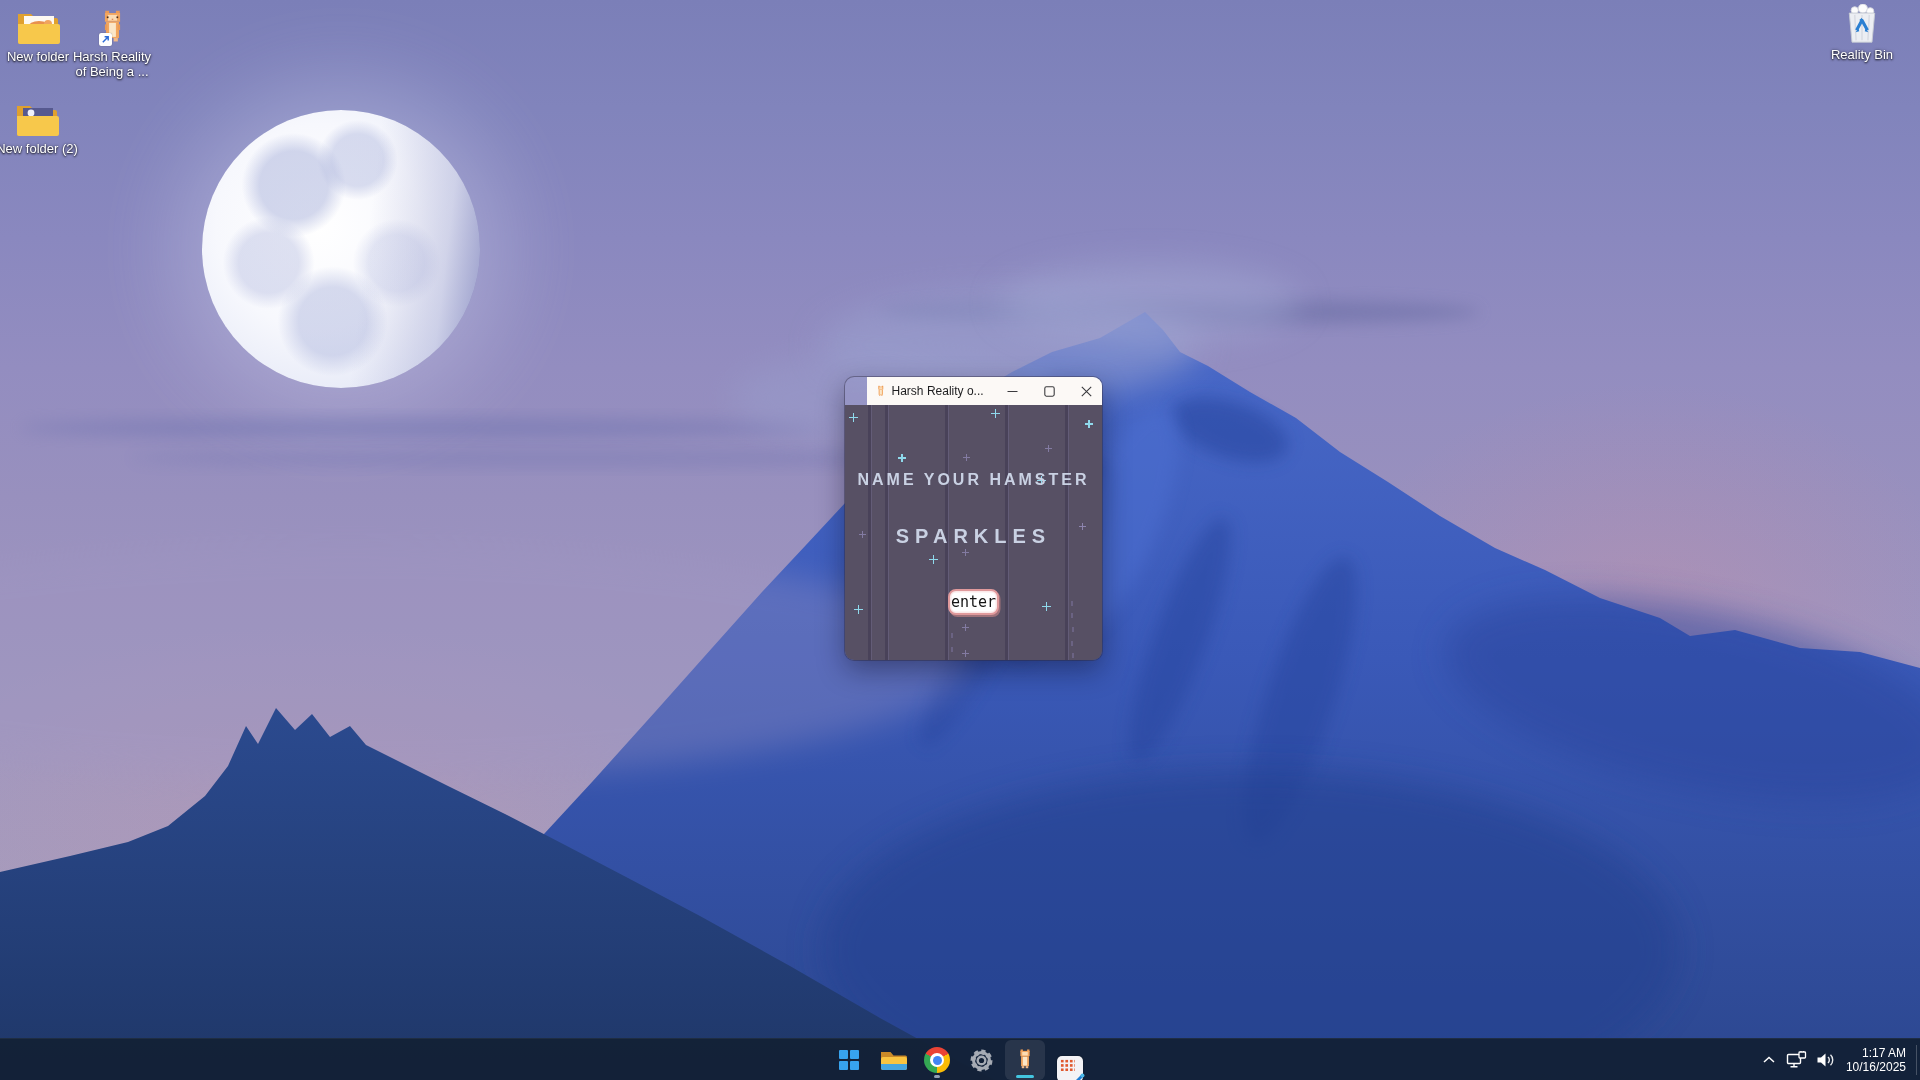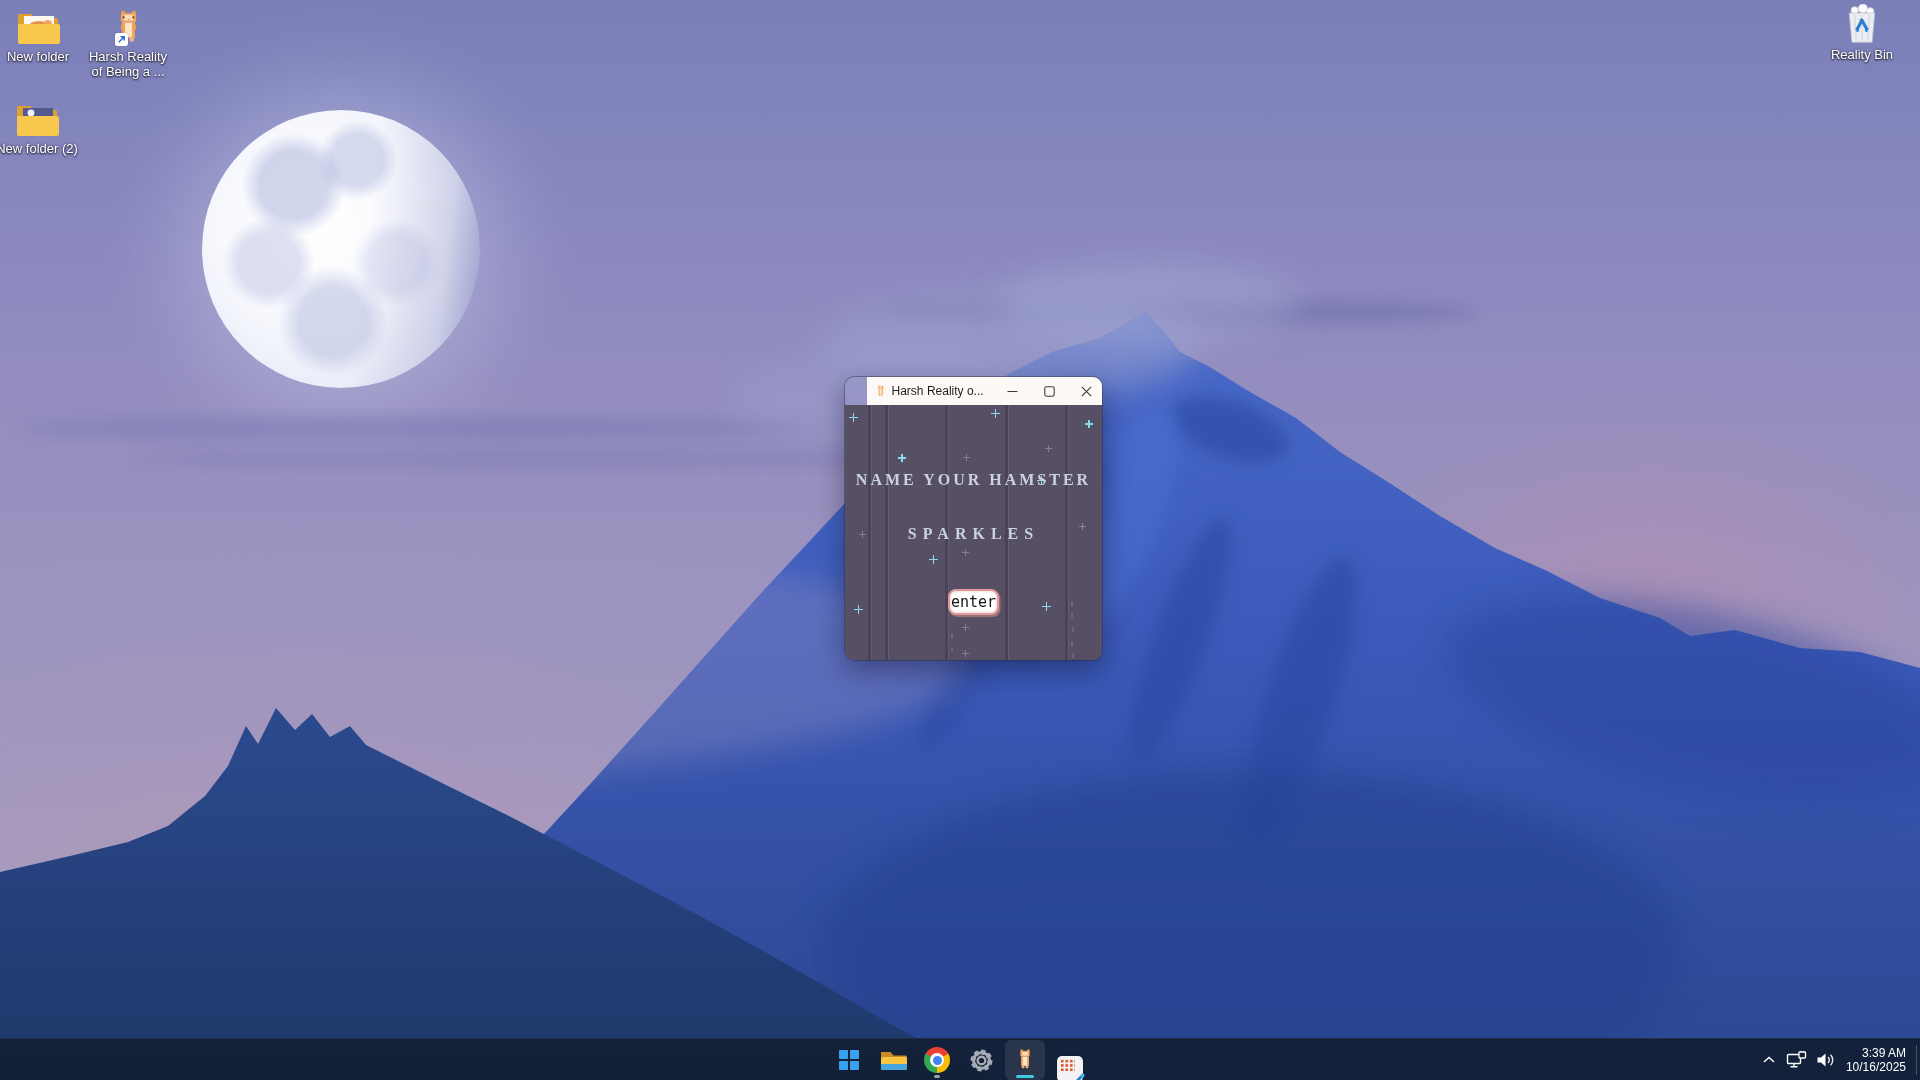--- a/index.html
+++ b/index.html
@@ -38,23 +38,23 @@
   .window { position:absolute; left:845px; top:377px; width:257px; height:283px; border-radius:9px; overflow:hidden;
     box-shadow:0 10px 28px rgba(10,10,30,.4), 0 0 0 1px rgba(60,55,80,.45); }
   .titlebar { height:28px; background:#fcf9f6; display:flex; align-items:center; padding-left:10px; gap:7px;margin-left:22px; }
   .titlebar .t-title { font-size:12px; color:#1d1d1f; flex:0 0 auto; }
   .titlebar .spacer { flex:1; }
   .cap-btn { width:44px; height:28px; display:flex; align-items:center; justify-content:center; }
   .content { position:relative; height:255px; background:#575064;
     background-image:repeating-linear-gradient(90deg, #494259 0 3px, #635c77 3px 4px, transparent 4px 60px);
     background-position:40px 0; overflow:hidden; }
   .game-text { position:absolute; width:100%; text-align:center; color:#c9d1e3;
-    font-family:Liberation Serif, serif; font-weight:bold; }
+    font-family:Liberation Sans, sans-serif; font-weight:bold; }
   .prompt-text { top:66px; font-size:16px; letter-spacing:3px; }
-  .name-text { top:120px; font-size:16px; letter-spacing:6px; }
+  .name-text { top:120px; font-size:20px; letter-spacing:6px; }
   .enter-btn { position:absolute; left:103px; top:184px; width:51px; height:26px; background:#fff;
     border:2px solid #e09a9c; border-radius:8px; box-shadow:1.5px 2px 0 rgba(216,140,140,.55), inset 0 0 0 1.5px #fbe9e9;
     font-family:"DejaVu Sans Mono",monospace; font-size:15px; color:#141414; display:flex; align-items:center; justify-content:center; cursor:pointer; }
   .sp { position:absolute; }
   .sp::before,.sp::after { content:""; position:absolute; background:var(--c,#8fd9ec); }
   .sp::before { left:calc(50% - .8px); top:0; width:1.6px; height:100%; }
   .sp::after { top:calc(50% - .8px); left:0; height:1.6px; width:100%; }
   .dash { position:absolute; width:2px; height:5px; background:#6b6383; }
 
   
@@ -131,21 +131,21 @@
       <path d="M3,6 h13 l4,4 h21 a2 2 0 0 1 2 2 v22 a2 2 0 0 1 -2 2 H5 a2 2 0 0 1 -2 -2 Z" fill="#dfa02f"></path>
       <rect x="9" y="8" width="30" height="20" fill="#fdf9f2"></rect>
       <ellipse cx="24" cy="19" rx="11" ry="6" fill="#e8914e"></ellipse>
       <circle cx="33" cy="16" r="4" fill="#f0a45f"></circle>
       <path d="M3,16 h40 a2 2 0 0 1 2 2 v16 a2 2 0 0 1 -2 2 H5 a2 2 0 0 1 -2 -2 Z" fill="#f7c84b"></path>
     </svg>
   </div>
   <div class="lbl">New folder</div>
 </div>
 
-<div class="desktop-icon" style="left:82px; top:8px;">
+<div class="desktop-icon" style="left:66px; top:8px;">
   <div class="art">
     <svg width="23" height="36" viewBox="0 0 12 19">
       <rect x="2.2" y="0.4" width="2" height="2.2" fill="#eb9a55"></rect>
         <rect x="7.8" y="0.4" width="2" height="2.2" fill="#eb9a55"></rect>
       <rect x="2" y="1.6" width="8" height="4.6" fill="#f2a660"></rect>
       <rect x="3.6" y="2.6" width="4.8" height="3" fill="#fbdcb4"></rect>
       <rect x="3" y="3.4" width="0.9" height="0.9" fill="#4a2c18"></rect>
         <rect x="8.1" y="3.4" width="0.9" height="0.9" fill="#4a2c18"></rect>
       <rect x="5.6" y="4.6" width="0.8" height="0.6" fill="#d97f4e"></rect>
       <rect x="2.6" y="6.2" width="6.8" height="8.6" fill="#f2a660"></rect>
@@ -317,18 +317,18 @@
         <path d="M15,1 v-1 M17.5,1 v-1" stroke="#fff" stroke-width="1.2"></path>
       </svg>
     </span>
     <span class="tray-item" style="padding:0 4px;">
       <svg width="20" height="16" viewBox="0 0 20 16">
         <path d="M1.5,5.5 h3.5 L9.5,1.5 v13 L5,10.5 H1.5 Z" fill="#fff"></path>
         <path d="M12,5 a4 4 0 0 1 0,6 M14.5,2.8 a7.2 7.2 0 0 1 0,10.4" stroke="#fff" stroke-width="1.4" fill="none" opacity="0.9"></path>
       </svg>
     </span>
     <span class="clock">
-      <div>3:39 AM</div>
+      <div>1:17 AM</div>
       <div>10/16/2025</div>
     </span>
   </div>
   <span class="show-desktop"></span>
 </div>
 
 </body></html>

